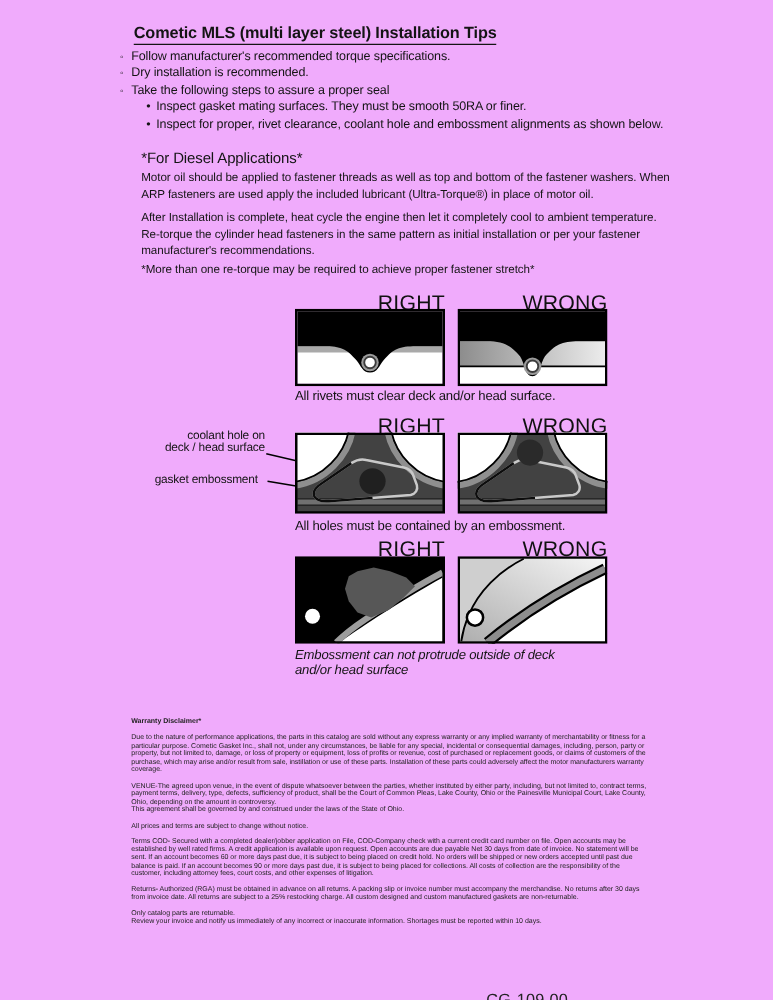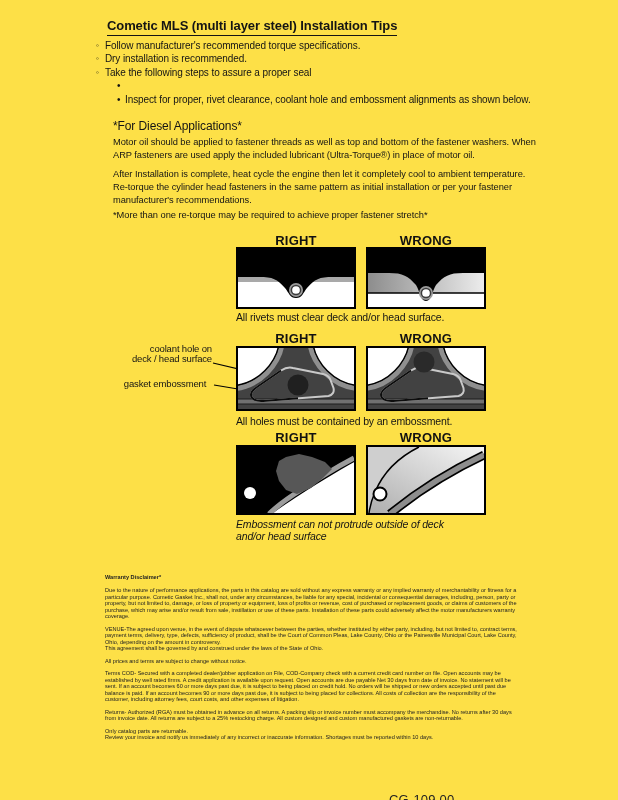--- a/index.html
+++ b/index.html
@@ -1,34 +1,34 @@
 <!DOCTYPE html>
 <html><head>
 <meta charset="utf-8">
 <style>
   html,body{margin:0;padding:0;background:#ffffff;}
-  .page{position:relative;width:618px;height:800px;background:#fde047;overflow:hidden;
+  .page{position:relative;width:618px;height:800px;background:#f0abfc;overflow:hidden;
         font-family:"Liberation Sans", sans-serif;color:#141414;}
 
   .title{position:absolute;left:107px;top:18px;font-size:13px;font-weight:bold;
          letter-spacing:-0.1px;border-bottom:1.6px solid #141414;padding-bottom:2px;}
 
   .bullets{position:absolute;left:96px;top:39px;font-size:10px;line-height:13.4px;letter-spacing:-0.1px;}
   .b{display:flex;}
   .b .m1{width:9px;font-size:8px;line-height:13.4px;}
   .b .m2{width:8px;font-size:10px;}
   .b.sub{margin-left:21px;}
 
   .diesel-h{position:absolute;left:113px;top:119px;font-size:12px;font-weight:normal;letter-spacing:-0.1px;}
   .para{position:absolute;left:113px;width:424px;font-size:9.3px;line-height:13px;letter-spacing:-0.05px;}
   .p1{top:136px;}
   .p2{top:168px;}
   .p3{top:209px;}
 
-  .lab{position:absolute;width:120px;text-align:center;font-size:13px;letter-spacing:0.2px;color:#111;font-weight:bold;}
+  .lab{position:absolute;width:120px;text-align:right;font-size:17px;letter-spacing:0.2px;color:#111;}
   .colA{left:236px;} .colB{left:366px;}
   .r1lab{top:233px;} .r2lab{top:331px;} .r3lab{top:430px;}
   .fig{position:absolute;width:120px;display:block;}
   .r1img{top:247px;height:62px;} .r2img{top:346px;height:65px;} .r3img{top:445px;height:70px;}
   .cap{position:absolute;left:236px;font-size:10.5px;line-height:12px;letter-spacing:-0.15px;white-space:pre-line;}
   .cap1{top:311px;} .cap2{top:415px;} .cap3{top:518px;font-style:italic;}
 
   .callout{position:absolute;left:118px;width:94px;text-align:right;font-size:9.5px;line-height:9.8px;letter-spacing:-0.15px;}
   .co1{top:344px;} .co2{top:379px;text-align:center;}
   .leaders{position:absolute;left:110px;top:340px;}
@@ -54,20 +54,21 @@
     <div class="b">
       <span class="m1">◦</span>
       <span>Dry installation is recommended.</span>
     </div>
     <div class="b">
       <span class="m1">◦</span>
       <span>Take the following steps to assure a proper seal</span>
     </div>
     <div class="b sub">
       <span class="m2">•</span>
+      <span>Inspect gasket mating surfaces.  They must be smooth 50RA or finer.</span>
     </div>
     <div class="b sub">
       <span class="m2">•</span>
       <span>Inspect for proper, rivet clearance, coolant hole and embossment alignments as shown below.</span>
     </div>
   </div>
 
   <div class="diesel-h">*For Diesel Applications*</div>
   <div class="para p1">Motor oil should be applied to fastener threads as well as top and bottom of the fastener washers. When ARP fasteners are used apply the included lubricant (Ultra-Torque®) in place of motor oil.</div>
   <div class="para p2">After Installation is complete, heat cycle the engine then let it completely cool to ambient temperature. Re-torque the cylinder head fasteners in the same pattern as initial installation or per your fastener manufacturer's recommendations.</div>

